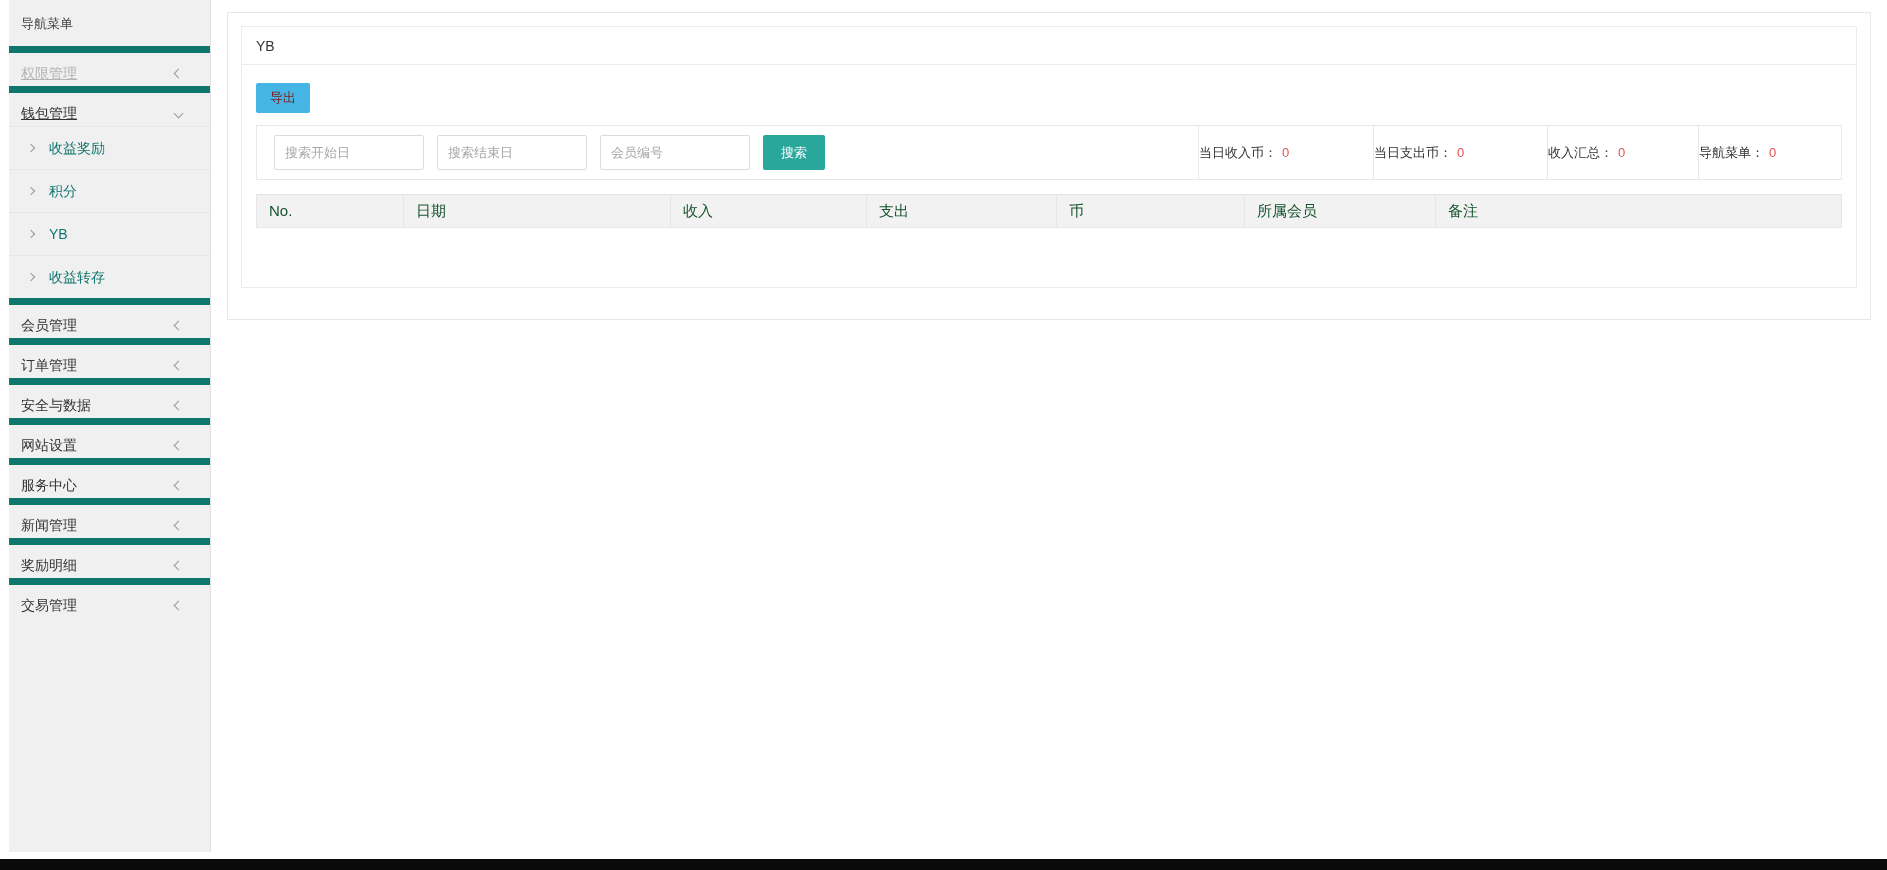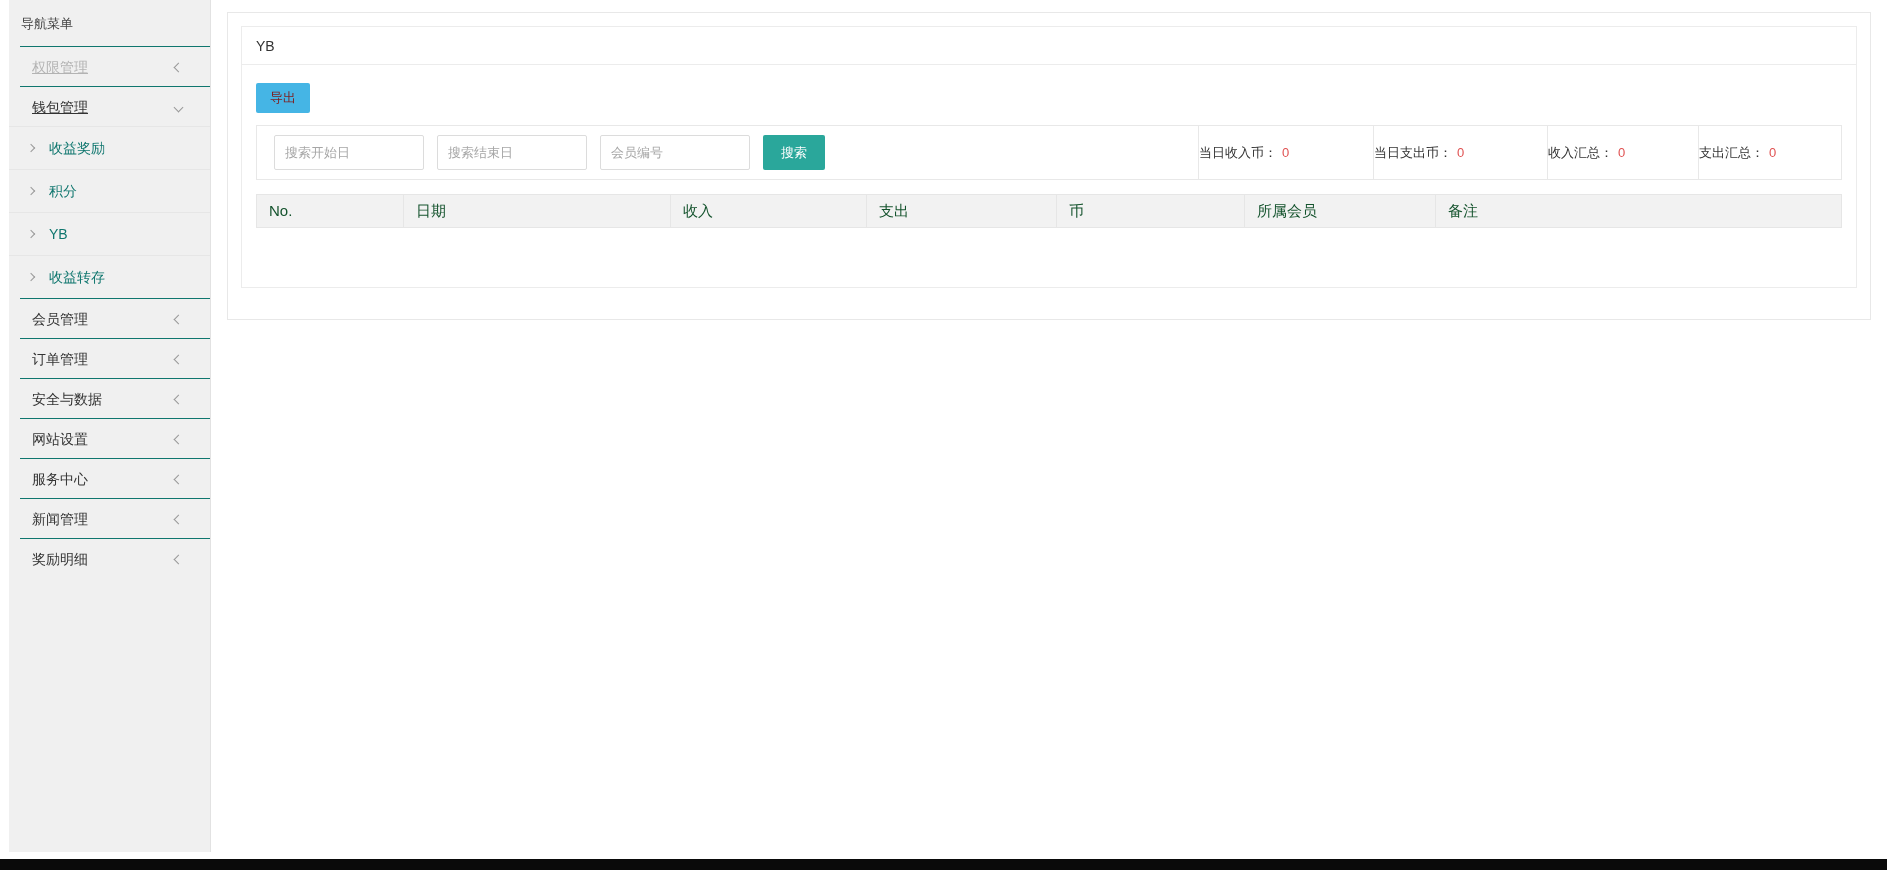--- a/index.html
+++ b/index.html
@@ -5,21 +5,21 @@
   * { margin:0; padding:0; box-sizing:border-box; }
   html,body { width:1887px; height:870px; background:#fff; overflow:hidden;
     font-family:"Liberation Sans","DejaVu Sans",sans-serif; }
   .stage { position:relative; width:1887px; height:870px; background:#fff; }
 
   
   .sidebar { position:absolute; left:9px; top:0; width:202px; height:852px;
     background:#f0f0f0; border-right:1px solid #e2e2e2; }
   .side-title { height:46px; line-height:48px; padding-left:12px; font-size:13px; color:#444; }
   .s-item { position:relative; height:40px; line-height:40px; padding-left:12px;
-    font-size:14px; color:#333; border-top:1px solid #0f766e; cursor:pointer;margin-left:11px; }
+    font-size:14px; color:#333; border-top:7px solid #0f766e; cursor:pointer; }
   .s-item .s-label.u { text-decoration:underline; }
   .s-item .s-label.muted { color:#b3b3b3; }
   .s-sub { position:relative; height:43px; line-height:43px; padding-left:40px;
     font-size:14px; color:#0f766e; border-top:1px solid #e6e6e6; cursor:pointer; }
   .chev { display:inline-block; width:7px; height:7px;
     border-top:1px solid #999; border-right:1px solid #999; }
   .chev.right { transform:rotate(45deg); }
   .chev.down  { transform:rotate(135deg); }
   .chev.left  { transform:rotate(-135deg); }
   .chev.edge { position:absolute; right:28px; top:17px; }
@@ -116,20 +116,24 @@
       <span class="chev left edge"></span>
     </div>
     <div class="s-item">
       <span class="s-label">新闻管理</span>
       <span class="chev left edge"></span>
     </div>
     <div class="s-item">
       <span class="s-label">奖励明细</span>
       <span class="chev left edge"></span>
     </div>
+    <div class="s-item">
+      <span class="s-label">交易管理</span>
+      <span class="chev left edge"></span>
+    </div>
   </aside>
 
   <section class="outer">
     <div class="card">
       <div class="card-header">YB</div>
       <div class="card-body">
 
         <button class="btn-export">导出</button>
 
         <div class="filter-row">
@@ -145,21 +149,21 @@
           </div>
           <div class="stat-cell stat-1">
             <span>当日支出币：</span>
             <span class="v">0</span>
           </div>
           <div class="stat-cell stat-2">
             <span>收入汇总：</span>
             <span class="v">0</span>
           </div>
           <div class="stat-cell stat-3">
-            <span>支出汇总：</span>
+            <span>导航菜单：</span>
             <span class="v">0</span>
           </div>
         </div>
 
         <div class="table-head">
           <div class="th th-0">No.</div>
           <div class="th th-1">日期</div>
           <div class="th th-2">收入</div>
           <div class="th th-3">支出</div>
           <div class="th th-4">币</div>

